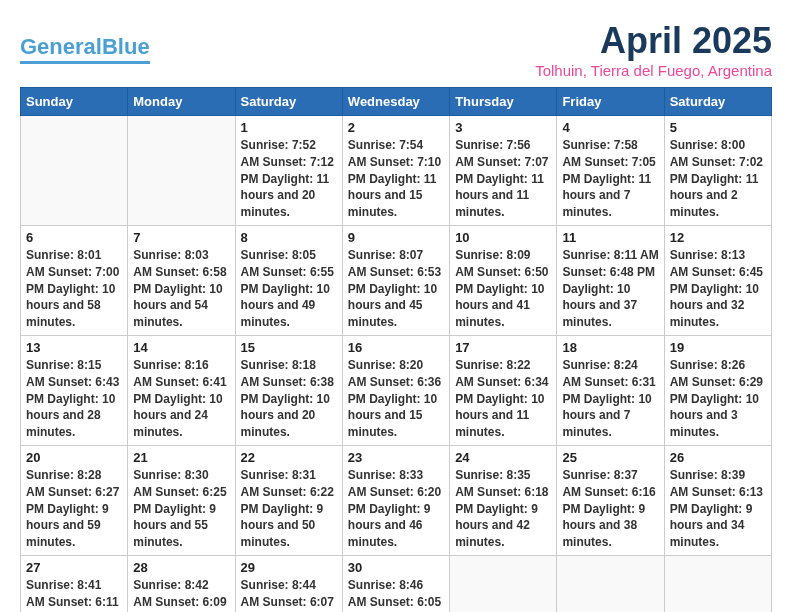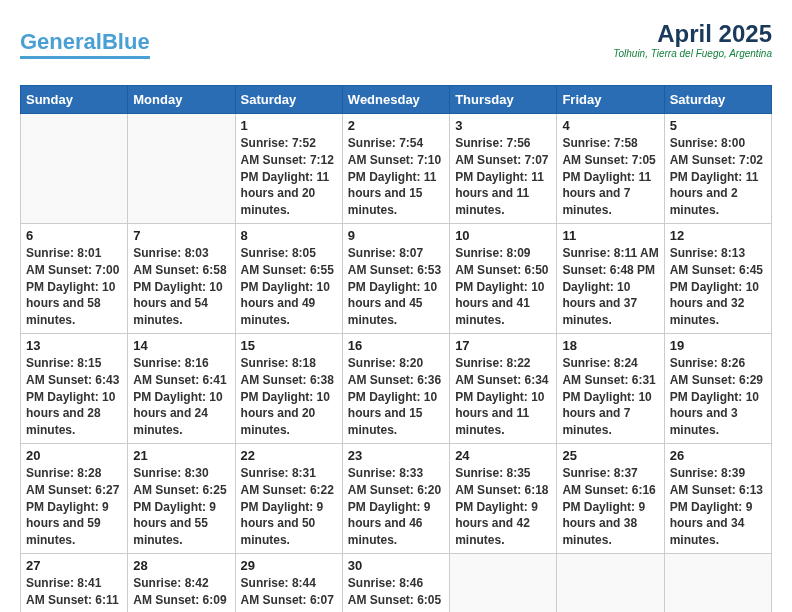--- a/index.html
+++ b/index.html
@@ -6,22 +6,22 @@
     body {
       font-family: Arial, sans-serif;
       background: #fff;
       width: 792px;
       min-height: 612px;
       padding: 20px;
     }
     .header-area {
       display: flex;
       justify-content: space-between;
-      align-items: flex-end;
-      margin-bottom: 26px;
+      align-items: center;
+      margin-bottom: 8px;
     }
     .logo {
       display: flex;
       flex-direction: column;
       align-items: flex-start;
     }
     .logo-text {
       font-size: 22px;
       font-weight: bold;
       color: #1a3a5c;
@@ -33,28 +33,27 @@
     .logo-underline {
       width: 100%;
       height: 3px;
       background: #4a9fd4;
       margin-top: 2px;
     }
     .title-area {
       text-align: right;
     }
     .calendar-title {
-      font-size: 24px;
+      font-size: 36px;
       font-weight: bold;
       color: #1a3a5c;
     }
     .calendar-subtitle {
-      font-size: 10px;
-      color: #15803d;
-      font-style: italic;
+      font-size: 15px;
+      color: #ec4899;
     }
     table {
       width: 100%;
       border-collapse: collapse;
       table-layout: fixed;
       border-radius: 24px;
     }
     th {
       background: #2a6db5;
       color: #fff;

